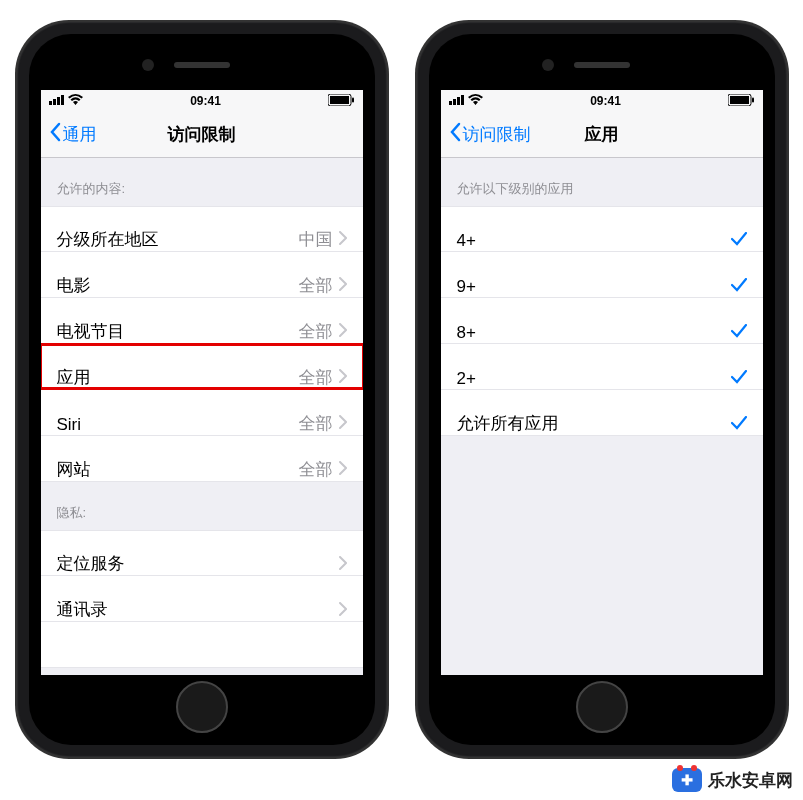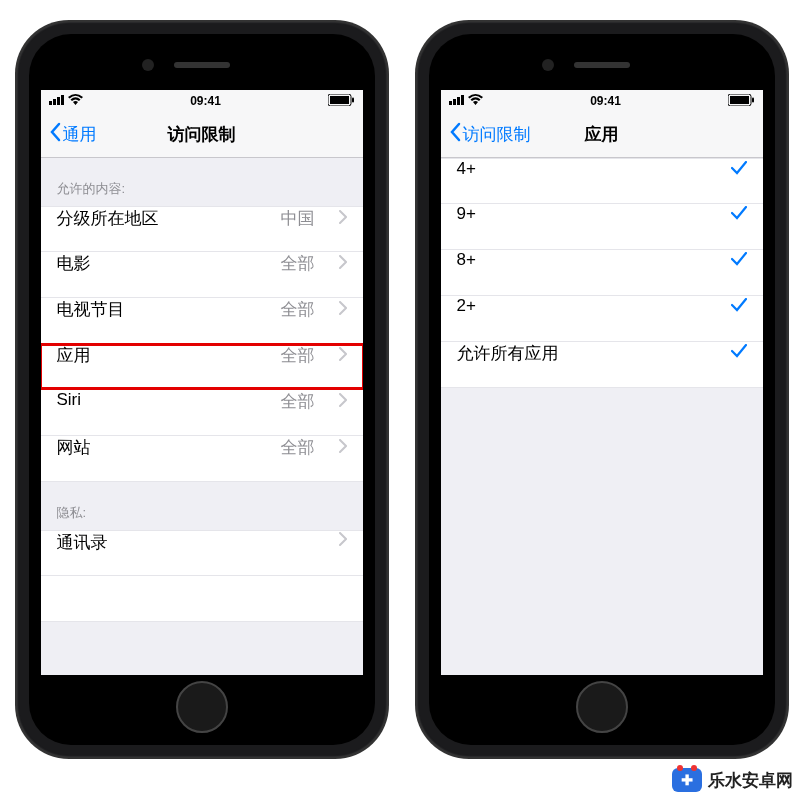--- a/index.html
+++ b/index.html
@@ -111,29 +111,29 @@
     .section-header {
       padding: 22px 16px 8px 16px;
       font-size: 13px;
       color: #8e8e93;
     }
     .row {
       background: #fff;
       border-bottom: 1px solid #e5e5ea;
       height: 46px;
       display: flex;
-      align-items: flex-start;
+      align-items: flex-end;
       padding: 0 16px;
       justify-content: space-between;
       font-size: 17px;
       position: relative;
     }
     .row:first-child { border-top: 1px solid #e5e5ea; }
     .row-label { color: #000; }
-    .row-right { display: flex; align-items: center; gap: 24px; }
+    .row-right { display: flex; align-items: center; gap: 6px; }
     .row-value { color: #8e8e93; font-size: 17px; }
     .chevron { color: #c7c7cc; }
     .check { color: #007aff; font-size: 18px; }
     .highlight-box {
       position: absolute;
       border: 3px solid #e30000;
       pointer-events: none;
     }
     .watermark {
       position: absolute;
@@ -261,20 +261,28 @@
                   <span class="row-value">全部</span>
                   <span class="chevron"><svg width="8" height="14" viewBox="0 0 8 14">
                       <path d="M1 1 L7 7 L1 13" stroke="#c7c7cc" stroke-width="2" fill="none" stroke-linecap="round"></path>
                     </svg></span>
                 </span>
               </div>
             </div>
           <div class="section-header">隐私:</div>
           <div id="left-rows2">
               <div class="row">
+                <span class="row-label">定位服务</span>
+                <span class="row-right">
+                  <span class="chevron"><svg width="8" height="14" viewBox="0 0 8 14">
+                      <path d="M1 1 L7 7 L1 13" stroke="#c7c7cc" stroke-width="2" fill="none" stroke-linecap="round"></path>
+                    </svg></span>
+                </span>
+              </div>
+              <div class="row">
                 <span class="row-label">通讯录</span>
                 <span class="row-right">
                   <span class="chevron"><svg width="8" height="14" viewBox="0 0 8 14">
                       <path d="M1 1 L7 7 L1 13" stroke="#c7c7cc" stroke-width="2" fill="none" stroke-linecap="round"></path>
                     </svg></span>
                 </span>
               </div>
               <div class="row"></div>
             </div>
         </div>
@@ -318,20 +326,21 @@
         <div class="nav-bar">
           <div class="nav-back">
             <span><svg width="12" height="20" viewBox="0 0 12 20">
                   <path d="M10 2 L3 10 L10 18" stroke="#007aff" stroke-width="2.5" fill="none" stroke-linecap="round"></path>
                 </svg></span>
             <span>访问限制</span>
           </div>
           <div class="nav-title">应用</div>
         </div>
         <div class="content">
+          <div class="section-header">允许以下级别的应用</div>
           <div id="right-rows">
               <div class="row">
                 <span class="row-label">4+</span>
                 <span class="row-right">
                   <span class="check"><svg width="16" height="14" viewBox="0 0 16 14">
                       <path d="M1 7 L6 12 L15 1" stroke="#007aff" stroke-width="2.2" fill="none" stroke-linecap="round"></path>
                     </svg></span>
                 </span>
               </div>
               <div class="row">

